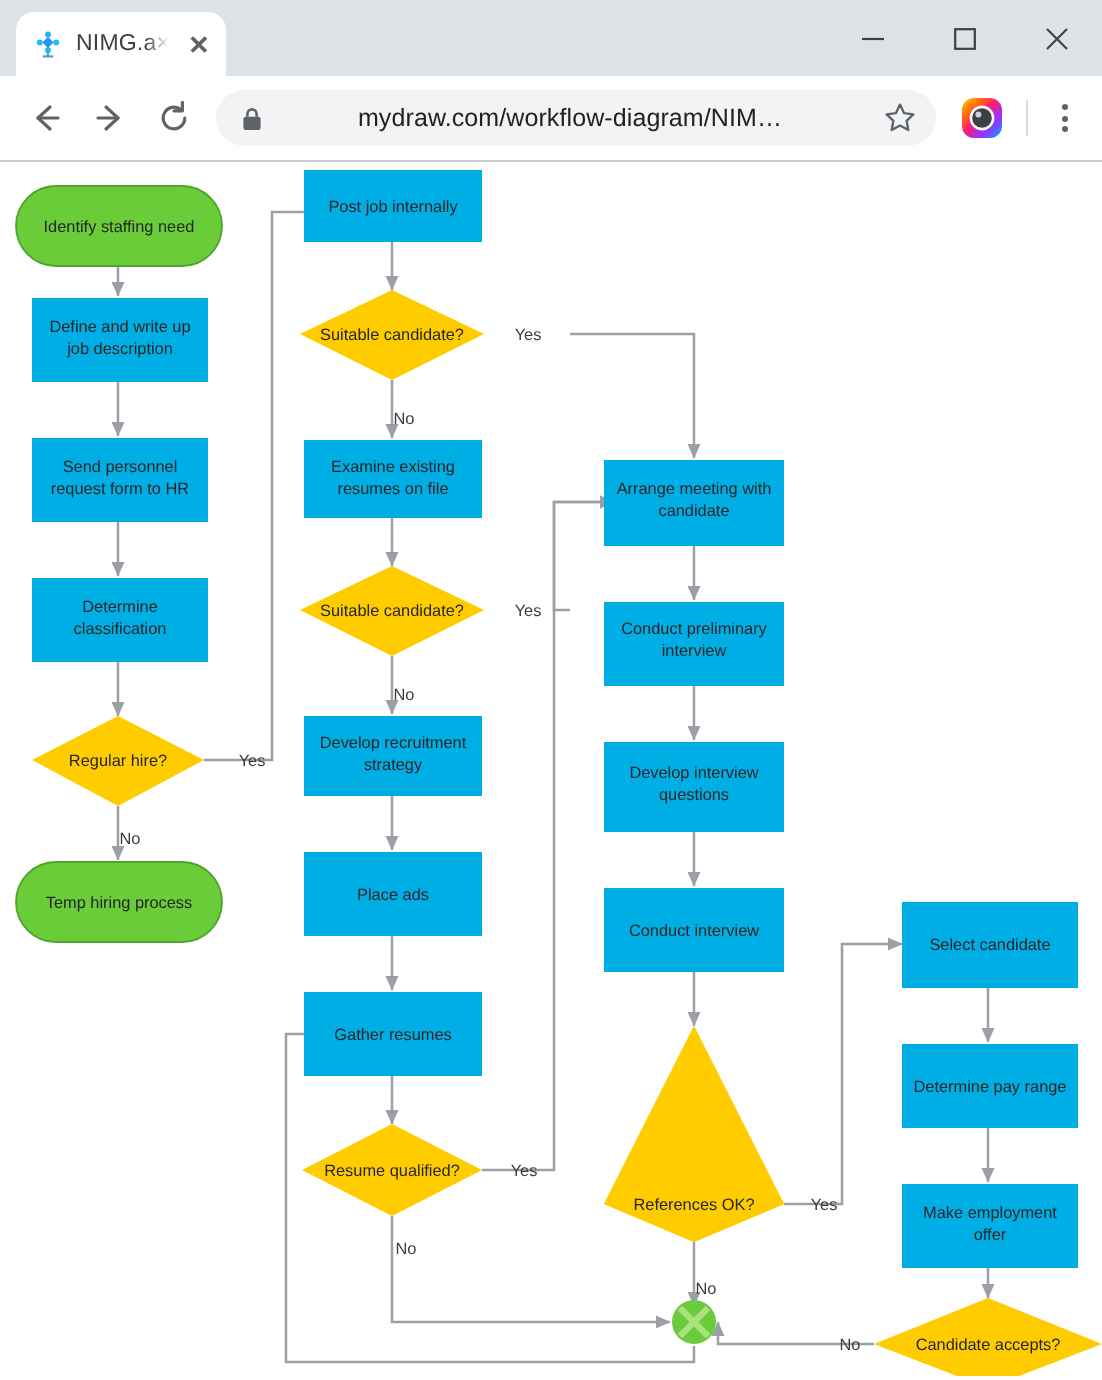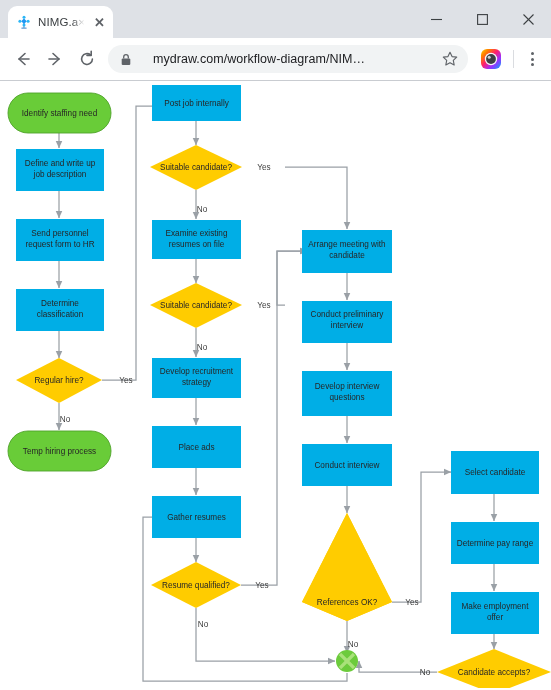--- a/index.html
+++ b/index.html
@@ -46,21 +46,21 @@
     height: 42px; background: #ffffff; display: flex; align-items: center;
     padding: 0 8px; gap: 2px;
   }
   .navbtn {
     width: 30px; height: 30px; display: flex; align-items: center;
     justify-content: center; color: #5f6368; flex: 0 0 30px;
   }
   .omnibox {
     flex: 1; height: 28px; background: #f1f3f4; border-radius: 14px;
     display: flex; align-items: center; padding: 0 6px 0 12px; gap: 21px;
-    margin: 0 6px 0 4px; min-width: 0;
+    margin: 0 6px 0 4px; min-width: 0; text-align: center;
   }
   .omnibox-url {
     flex: 1; font-size: 12.5px; color: #202124; white-space: nowrap;
     overflow: hidden; letter-spacing: .05px;
   }
   .star-btn { width: 24px; height: 24px; display: flex; align-items: center; justify-content: center; flex:0 0 24px;}
   .profile-btn { width: 22px; height: 22px; flex: 0 0 22px; margin: 0 4px; }
   .tb-divider { width: 1px; height: 18px; background: #dadce0; margin: 0 5px; }
   .menu-btn {
     width: 22px; height: 26px; display:flex; flex-direction:column;

